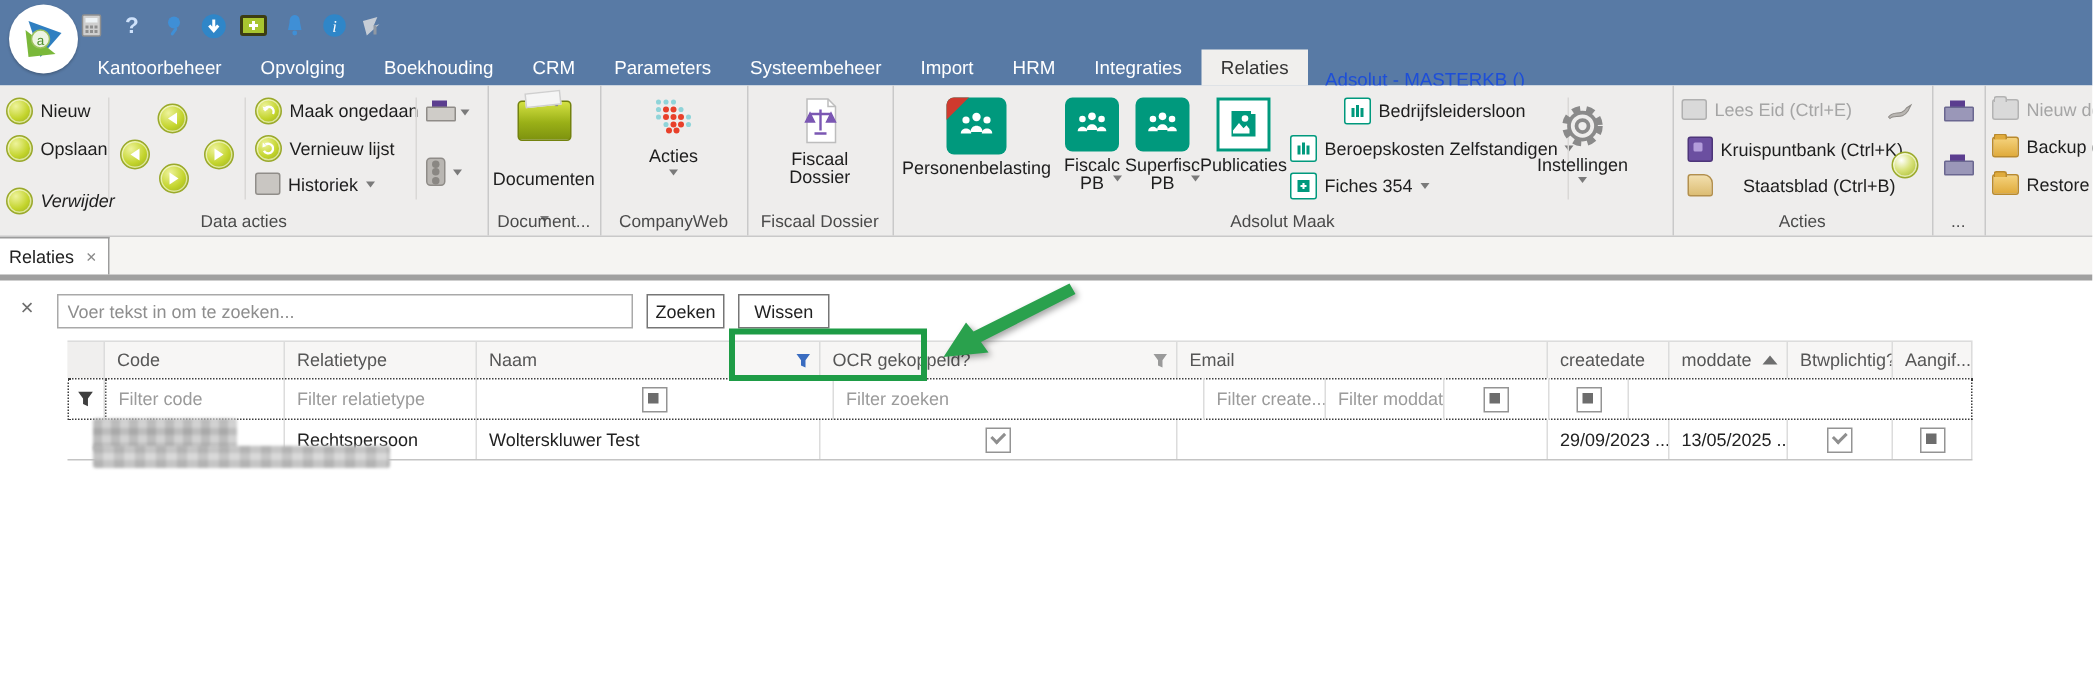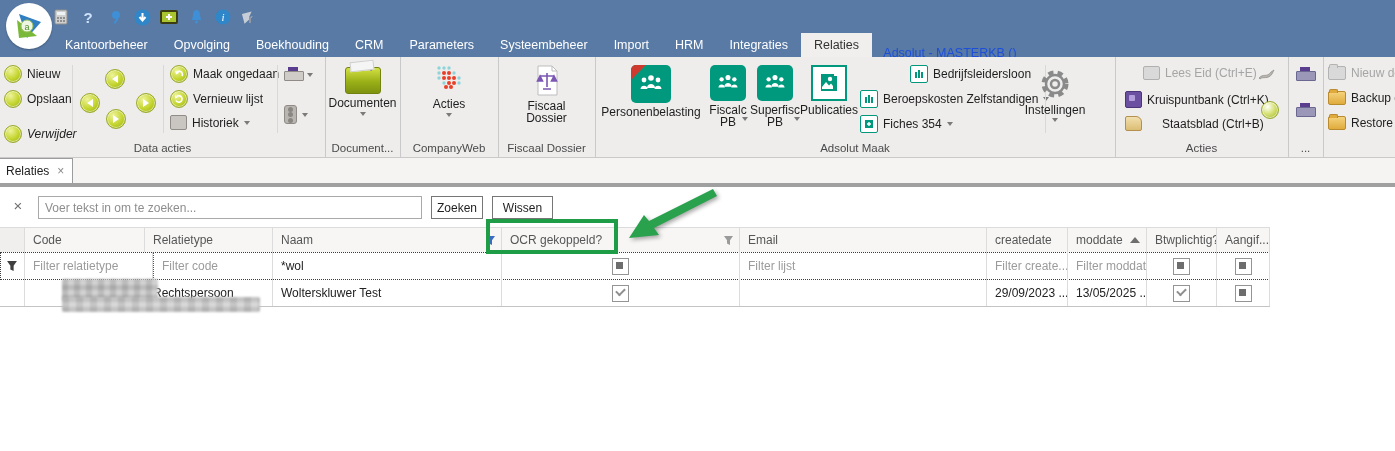--- a/index.html
+++ b/index.html
@@ -74,21 +74,21 @@
   
   .clearx{left:10px;top:198px;width:16px;height:16px;color:#6f6f6f;font-size:15px;line-height:16px;text-align:center;}
   .searchinput{left:38px;top:196px;width:384px;height:23px;border:1px solid #a9a9a9;box-sizing:border-box;
                padding:0 6px;font-size:12px;font-family:inherit;color:#222;background:#fff;}
   .searchinput::placeholder{color:#8e8e8e;}
   .btn{position:absolute;top:196px;height:23px;background:#fff;border:1px solid #767676;box-sizing:border-box;
        font-size:12px;font-family:inherit;text-align:center;color:#1f1f1f;padding:0;}
 
   
   .grid{left:0;top:227px;width:1270px;}
-  .grow{display:flex;width:1270px;box-sizing:border-box;}
+  .grow{display:flex;width:1270px;box-sizing:border-box;margin-left:45px;}
   .grow.header{height:25px;background:#f7f6f5;border-top:1px solid #dcdcdc;color:#565656;}
   .grow.filter{height:28px;background:#fff;outline:1px dotted #3c3c3c;outline-offset:-1px;}
   .grow.data{height:27px;background:#fff;border-bottom:1px solid #c4c4c4;}
   .gc{box-sizing:border-box;border-right:1px solid #dcdcdc;padding-left:8px;display:flex;align-items:center;
       white-space:nowrap;overflow:hidden;position:relative;}
   .c0{width:25px;padding-left:0;justify-content:center;}
   .c1{width:120px;} .c2{width:128px;} .c3{width:229px;} .c4{width:238px;}
   .c5{width:247px;} .c6{width:81px;} .c7{width:79px;} .c8{width:70px;justify-content:center;padding-left:0;}
   .c9{width:53px;justify-content:center;padding-left:0;}
   .grow.header .c0{background:#f0efee;}
@@ -261,21 +261,21 @@
           <i></i>
           <i></i>
           <i></i>
         </span>
       <i class="chev"></i>
     </div>
     <div class="glabel">Data acties</div>
   </div>
 
   <div class="rgroup" style="left:325px;width:75px;">
-    <div class="bbtn" style="left:0;top:10px;width:75px;">
+    <div class="bbtn" style="left:0;top:10px;width:75px;gap:16px;">
       <span class="briefcase"></span>
       <span class="blabel">Documenten</span>
       <i class="chev" style="margin-top:3px;"></i>
     </div>
     <div class="glabel">Document...</div>
   </div>
 
   <div class="rgroup" style="left:400px;width:98px;">
     <div class="bbtn" style="left:0;top:8px;width:98px;">
       <svg width="30" height="30" viewBox="0 0 30 30">
@@ -371,21 +371,21 @@
             <circle cx="14" cy="5" r="2.8"></circle>
             <path d="M10,15 C10,9.5 18,9.5 18,15 Z"></path>
             <circle cx="21" cy="7" r="2.4"></circle>
             <path d="M17.5,16 C17.5,11.5 24.5,11.5 24.5,16 Z"></path>
           </svg>
       </span>
       <span class="blabel" style="width:50px;">Superfisc PB</span>
       <i class="chev abs" style="right:0px;bottom:7px;"></i>
     </div>
 
-    <div class="sbtn" style="left:275px;top:8px;padding-left:40px;">
+    <div class="sbtn" style="left:261px;top:8px;padding-left:40px;">
       <span class="tealsmall">
         <svg width="10" height="10" viewBox="0 0 10 10" fill="#00997d">
             <rect x="1" y="3" width="2" height="6"></rect>
             <rect x="4" y="1" width="2" height="8"></rect>
             <rect x="7" y="3" width="2" height="6"></rect>
           </svg>
       </span>
       <span>Bedrijfsleidersloon</span>
     </div>
     <div class="sbtn" style="left:265px;top:33px;">
@@ -419,21 +419,21 @@
           <circle cx="17" cy="17" r="4" fill="none" stroke="#8a8a8a" stroke-width="2.5"></circle>
         </svg>
       </span>
       <span class="blabel">Instellingen</span>
       <i class="chev" style="margin-top:2px;"></i>
     </div>
     <div class="glabel">Adsolut Maak</div>
   </div>
 
   <div class="rgroup" style="left:1115px;width:173px;">
-    <div class="sbtn disabled" style="left:28px;top:9px;">
+    <div class="sbtn disabled" style="left:6px;top:9px;">
       <span class="card-i"></span>
       <span>Lees Eid (Ctrl+E)</span>
     </div>
     <div class="sbtn" style="left:10px;top:34px;">
       <span class="cube"></span>
       <span>Kruispuntbank (Ctrl+K)</span>
     </div>
     <div class="sbtn" style="left:10px;top:59px;gap:20px;">
       <span class="scroll-i"></span>
       <span>Staatsblad (Ctrl+B)</span>
@@ -533,34 +533,31 @@
         <span>Aangif...</span>
       </div>
   </div>
 
   <div class="grow filter">
     <div class="gc c0">
       <svg width="12" height="12" viewBox="0 0 11 11">
           <path d="M1,1 H10 L7,5.2 V10 L4,8.6 V5.2 Z" fill="#3f3f3f"></path>
         </svg>
     </div>
+    <div class="gc c1" style="border-left:1px dotted #555;">
+        <span class="ghint">Filter code</span>
+      </div>
     <div class="gc c2">
         <span class="ghint">Filter relatietype</span>
       </div>
-    <div class="gc c1" style="border-left:1px dotted #555;">
-        <span class="ghint">Filter code</span>
-      </div>
-    <div class="gc c3">
-        <span>*wol</span>
-      </div>
     <div class="gc c4" style="justify-content:center;padding-left:0;">
         <span class="cb cb-indeterminate"></span>
       </div>
     <div class="gc c5">
-        <span class="ghint">Filter lijst</span>
+        <span class="ghint">Filter zoeken</span>
       </div>
     <div class="gc c6">
         <span class="ghint">Filter create...</span>
       </div>
     <div class="gc c7">
         <span class="ghint">Filter moddate</span>
       </div>
     <div class="gc c8">
         <span class="cb cb-indeterminate"></span>
       </div>

